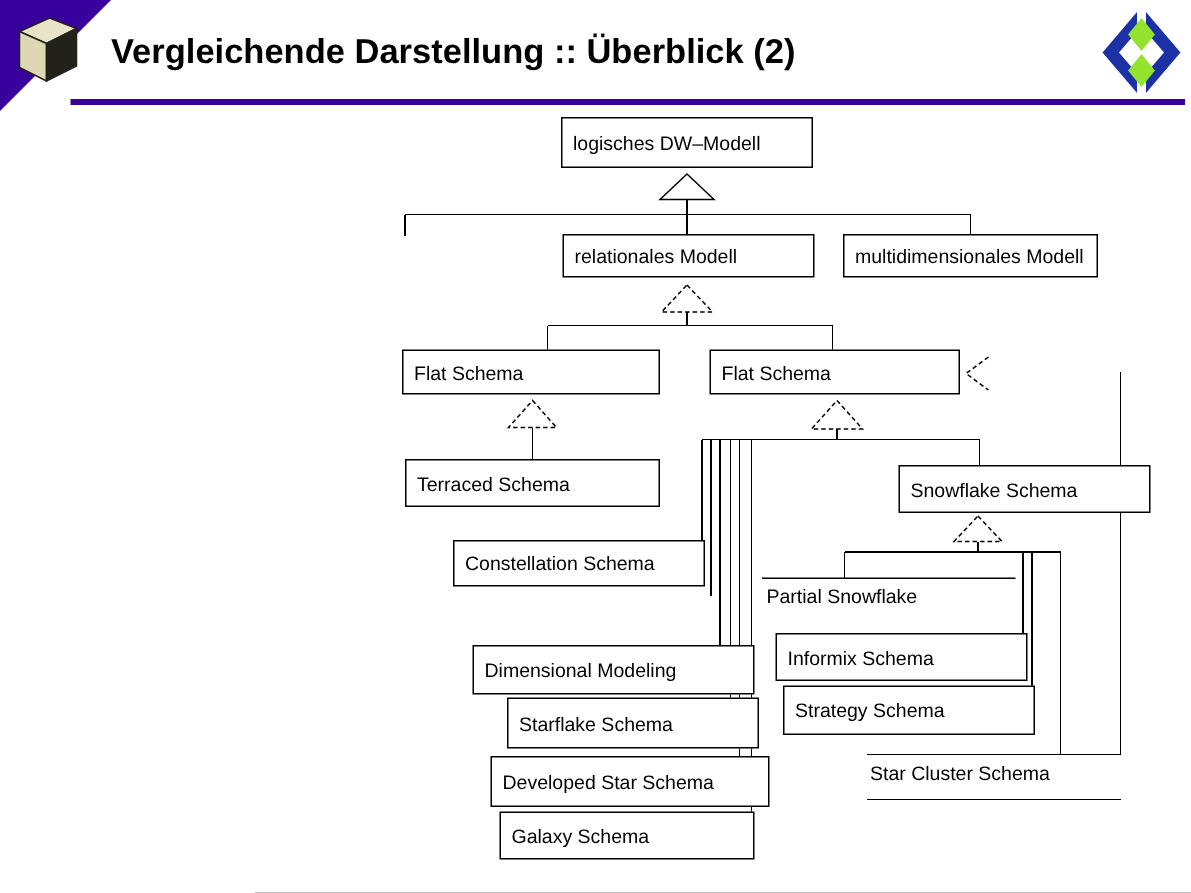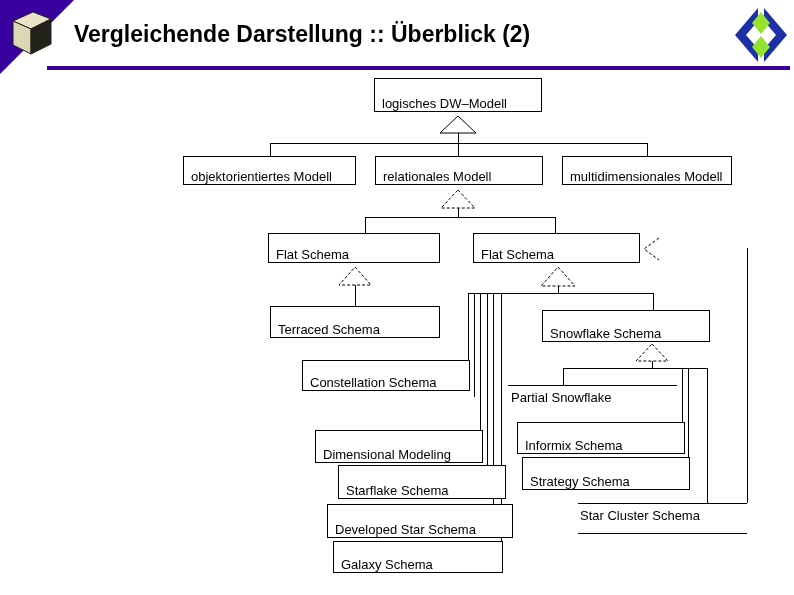--- a/index.html
+++ b/index.html
@@ -14,21 +14,21 @@
   .cube{position:absolute;left:5px;top:5px;}
   .title{
     position:absolute;left:74px;top:21px;margin:0;
     font-size:23px;font-weight:bold;letter-spacing:0px;white-space:nowrap;
   }
   .logo{position:absolute;left:733px;top:6px;}
   .rule{position:absolute;left:47px;top:66px;width:743px;height:4px;background:#38009d;}
   .wires{position:absolute;left:0;top:0;}
   .node{
     position:absolute;background:#fff;border:1px solid #000;
-    display:flex;align-items:flex-end;box-sizing:border-box;
+    display:flex;align-items:center;box-sizing:border-box;
     font-size:13px;padding-left:7px;white-space:nowrap;
   }
   .opennode{
     position:absolute;box-sizing:border-box;border-top:1px solid #000;
     font-size:13px;padding:4px 0 0 3px;white-space:nowrap;background:transparent;
   }
   .cluster-label{
     position:absolute;font-size:13px;white-space:nowrap;background:transparent;
   }
 </style>
@@ -97,23 +97,20 @@
     <line x1="707" y1="368" x2="707" y2="503"></line>
 
     <line x1="578" y1="503" x2="747" y2="503"></line>
     <line x1="578" y1="533" x2="747" y2="533"></line>
   </svg>
 
   <div class="node" style="left:374px;top:78px;width:168px;height:34px">
     <span>logisches DW–Modell</span>
     </div>
 
-  <div class="node" style="left:183px;top:156px;width:173px;height:29px">
-    <span>objektorientiertes Modell</span>
-    </div>
 
   <div class="node" style="left:375px;top:156px;width:168px;height:29px">
     <span>relationales Modell</span>
     </div>
 
   <div class="node" style="left:562px;top:156px;width:170px;height:29px">
     <span>multidimensionales Modell</span>
     </div>
 
   <div class="node" style="left:268px;top:233px;width:172px;height:30px">
@@ -121,30 +118,30 @@
     </div>
 
   <div class="node" style="left:473px;top:233px;width:167px;height:30px">
     <span>Flat Schema</span>
     </div>
 
   <div class="node" style="left:270px;top:306px;width:170px;height:32px">
     <span>Terraced Schema</span>
     </div>
 
-  <div class="node" style="left:542px;top:310px;width:168px;height:32px">
+  <div class="node" style="left:599px;top:310px;width:168px;height:32px">
     <span>Snowflake Schema</span>
     </div>
 
   <div class="node" style="left:302px;top:360px;width:168px;height:31px">
     <span>Constellation Schema</span>
     </div>
 
 
-  <div class="node" style="left:315px;top:430px;width:168px;height:33px">
+  <div class="node" style="left:315px;top:430px;width:188px;height:33px">
     <span>Dimensional Modeling</span>
     </div>
 
   <div class="node" style="left:338px;top:465px;width:168px;height:34px">
     <span>Starflake Schema</span>
     </div>
 
   <div class="node" style="left:327px;top:504px;width:186px;height:34px">
     <span>Developed Star Schema</span>
     </div>

